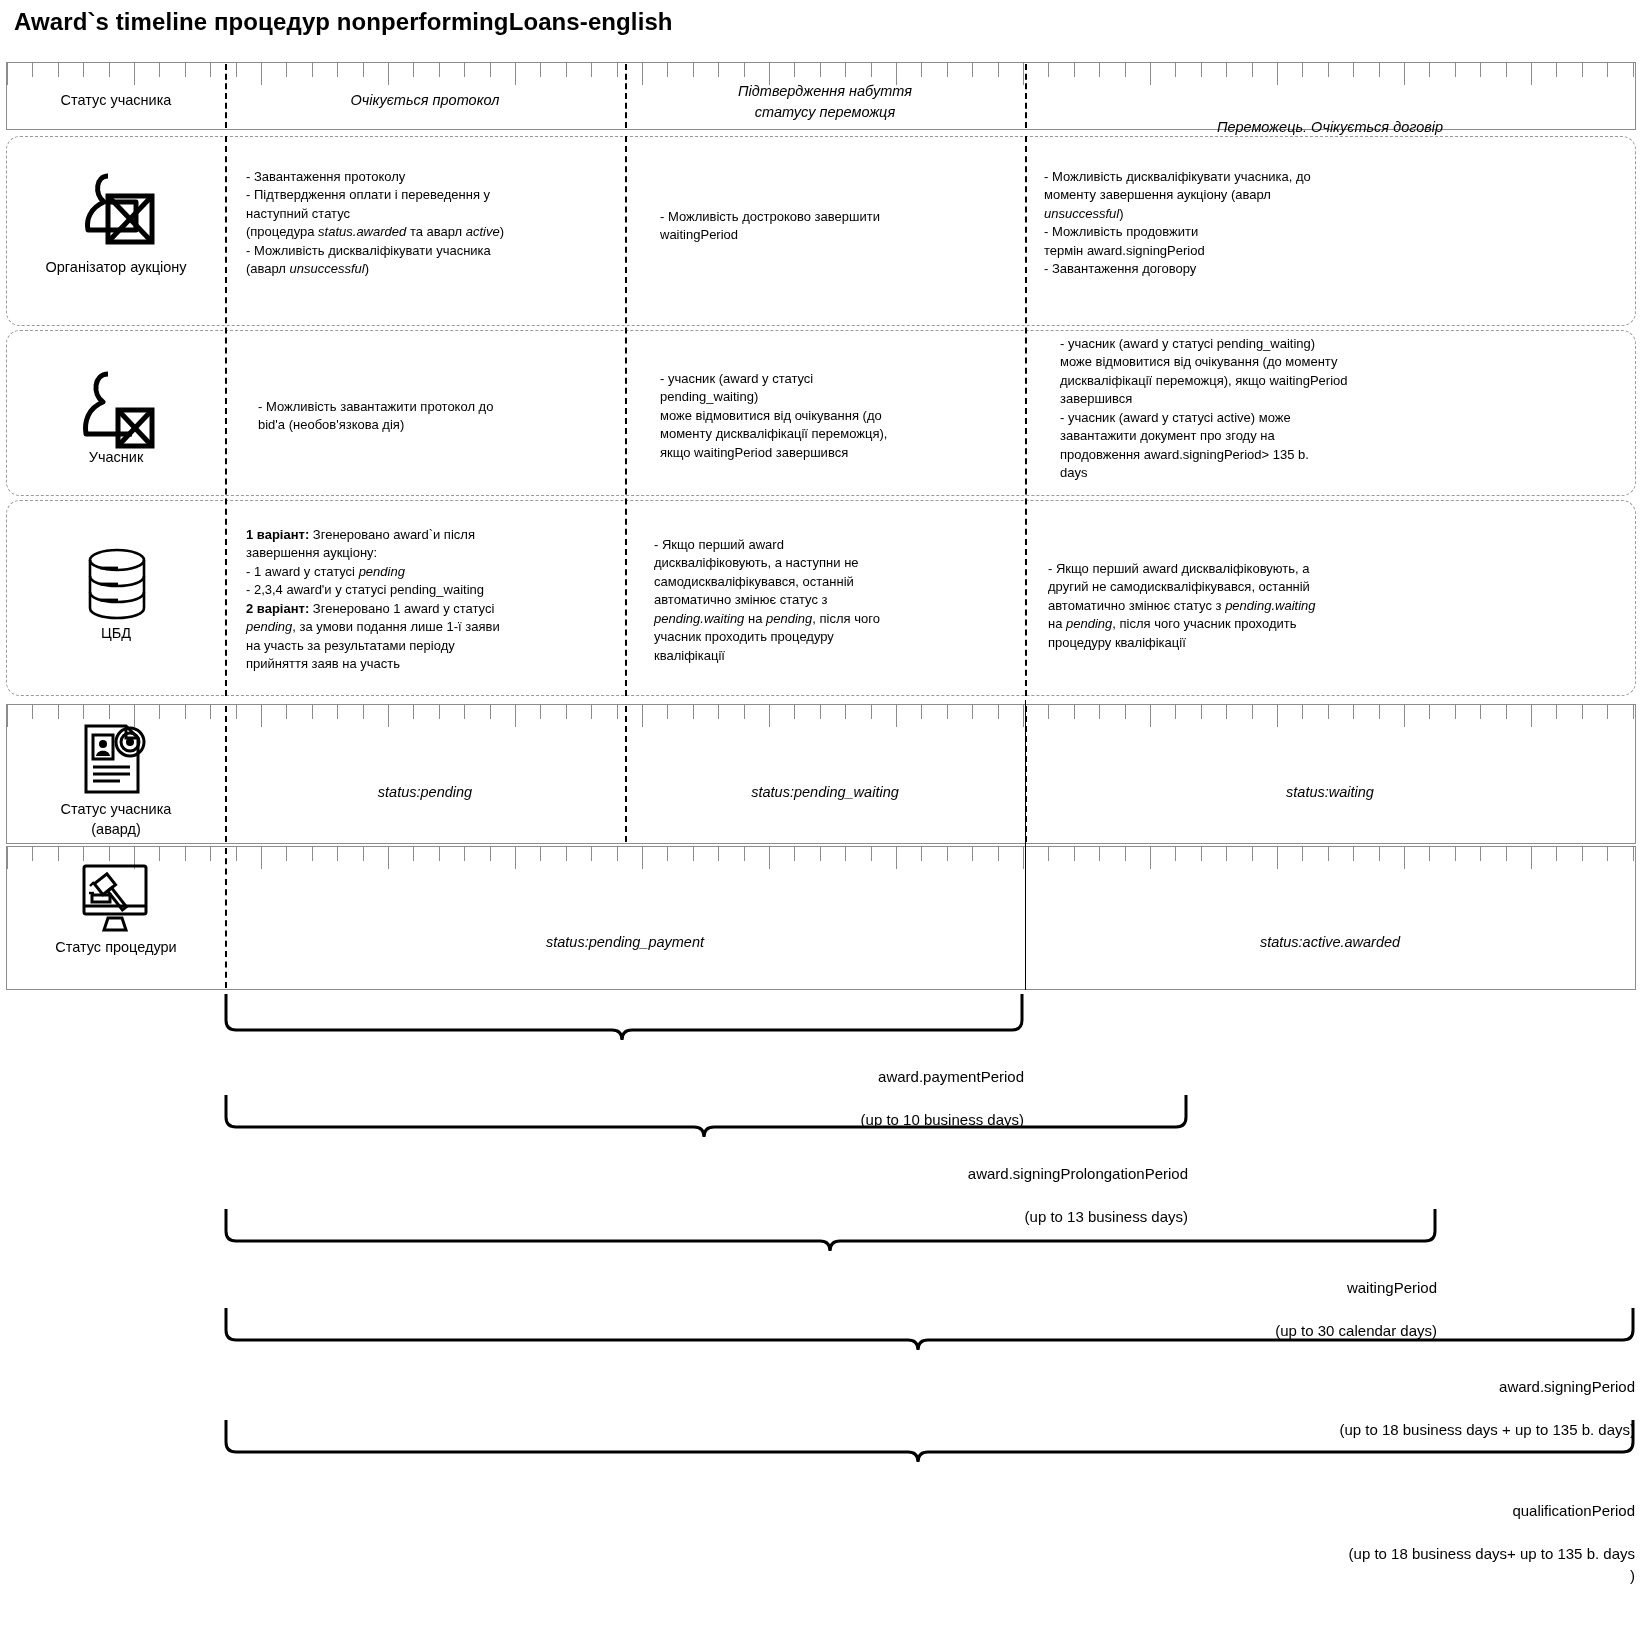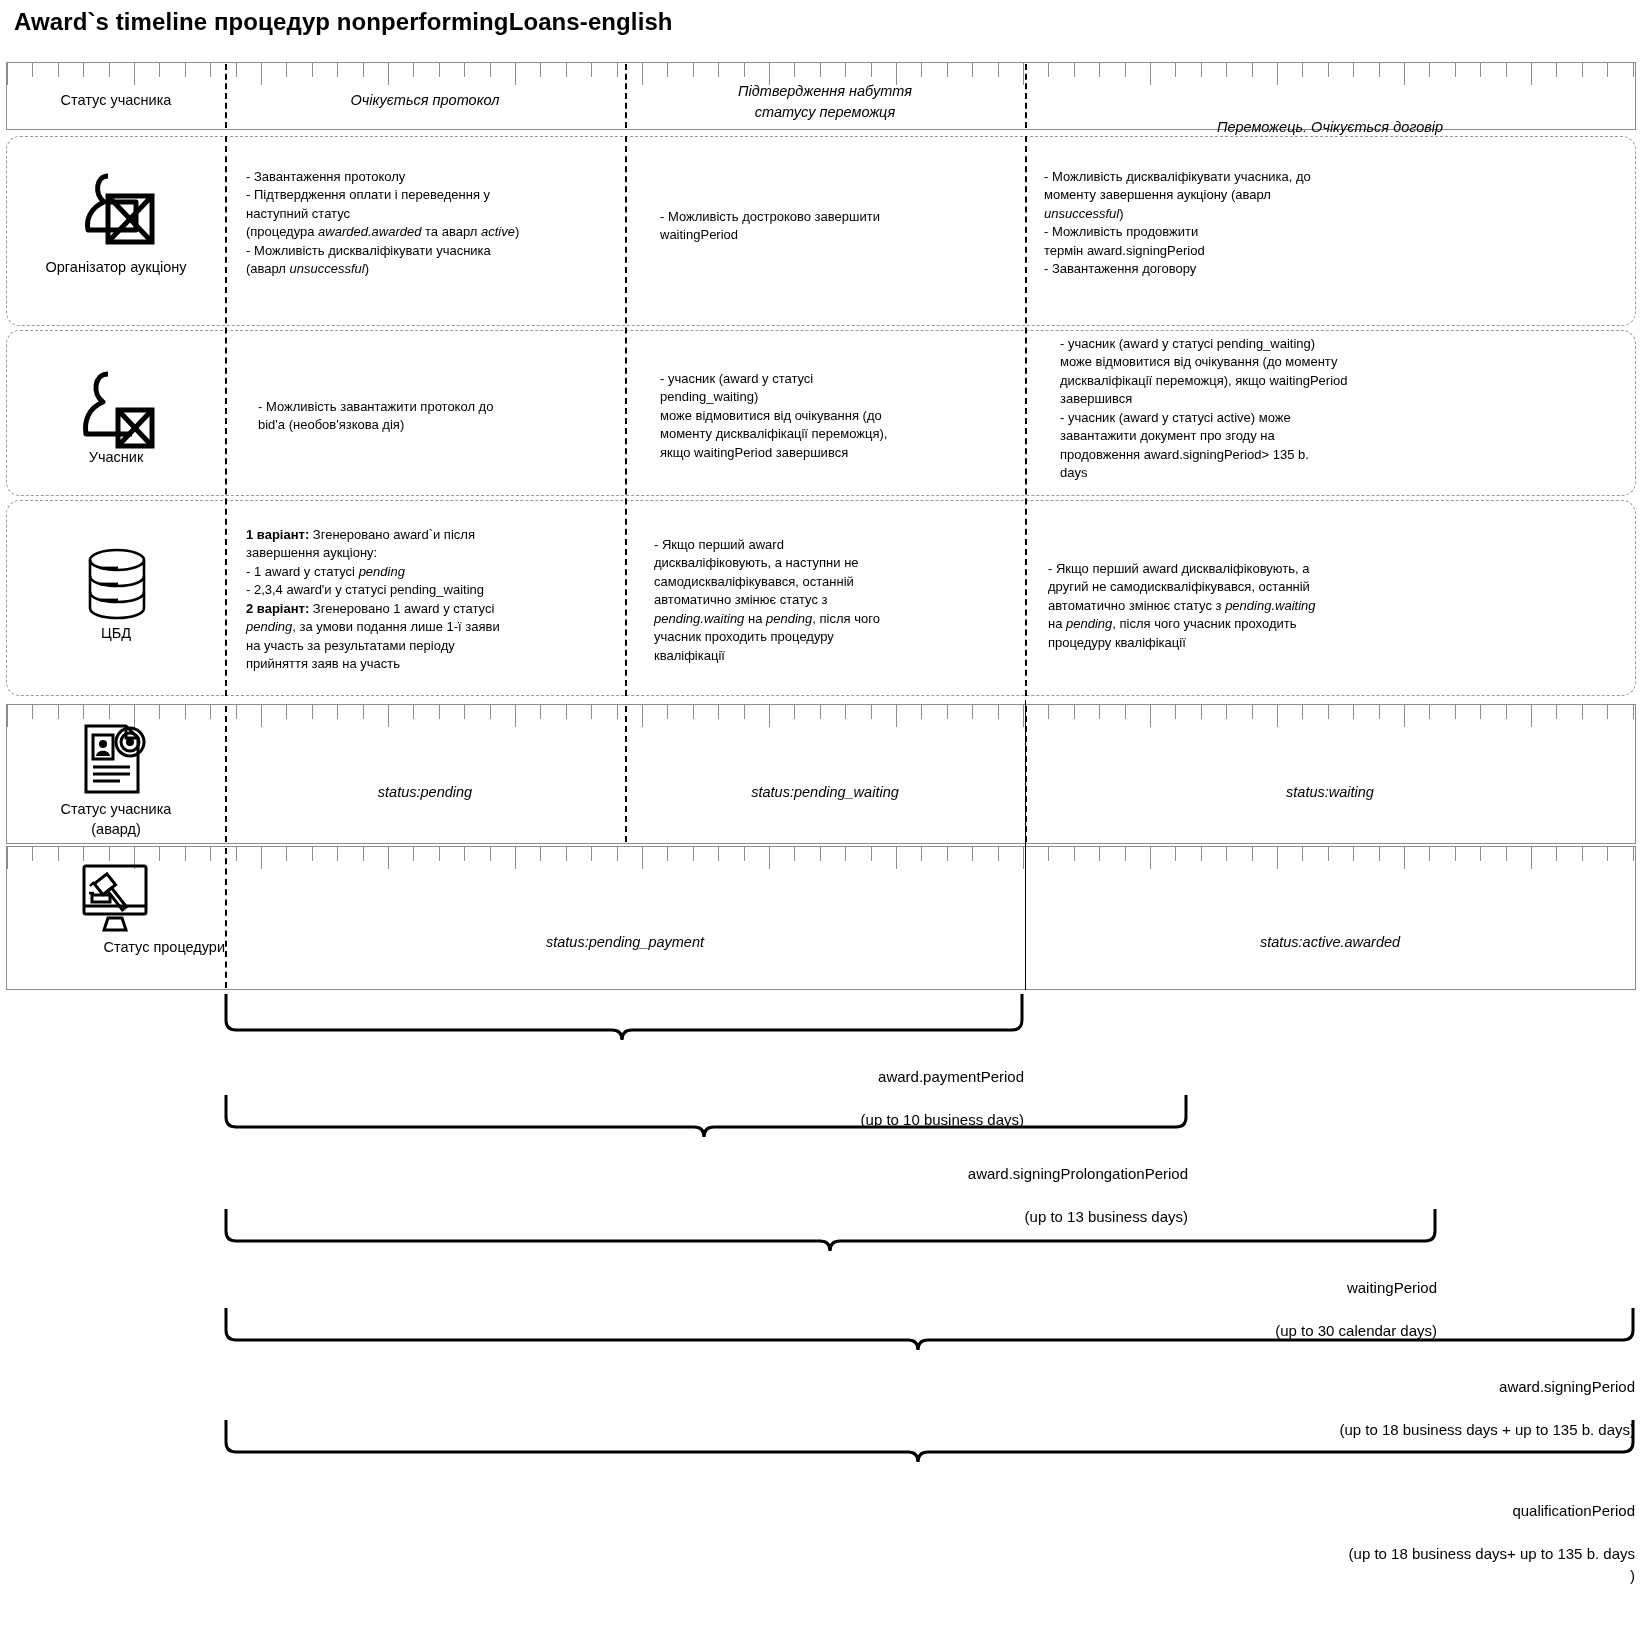--- a/index.html
+++ b/index.html
@@ -165,21 +165,21 @@
 <div style="position:absolute; left:78px; top:168px; width:80px; height:92px;">
   <svg width="80" height="92" viewBox="0 0 80 92">
     <path d="M30 8 C18 8 16 26 26 34 C12 40 8 52 10 62 L58 62 L58 34 L30 34" fill="none" stroke="#000" stroke-width="5" stroke-linejoin="round"></path>
     <rect x="30" y="28" width="44" height="46" fill="none" stroke="#000" stroke-width="5"></rect>
     <line x1="30" y1="28" x2="74" y2="74" stroke="#000" stroke-width="5"></line>
     <line x1="74" y1="28" x2="30" y2="74" stroke="#000" stroke-width="5"></line>
   </svg>
 </div>
 <div class="actor-label" style="top:258px;">Організатор аукціону</div>
 
-<div class="cell" style="left:246px; top:168px; width:372px;">- Завантаження протоколу<br>-  Підтвердження оплати  і переведення у<br>наступний статус<br>(процедура <i>awarded.awarded</i> та аварл <i>active</i>)<br>- Можливість дискваліфікувати учасника<br>(аварл <i>unsuccessful</i>)</div>
+<div class="cell" style="left:246px; top:168px; width:372px;">- Завантаження протоколу<br>-  Підтвердження оплати  і переведення у<br>наступний статус<br>(процедура <i>status.awarded</i> та аварл <i>active</i>)<br>- Можливість дискваліфікувати учасника<br>(аварл <i>unsuccessful</i>)</div>
 <div class="cell" style="left:660px; top:208px; width:350px;">- Можливість достроково завершити<br>waitingPeriod</div>
 <div class="cell" style="left:1044px;top:168px; width:572px;">- Можливість дискваліфікувати учасника, до<br>моменту завершення аукціону (аварл<br><i>unsuccessful</i>)<br>- Можливість продовжити<br>термін award.signingPeriod<br>- Завантаження договору</div>
 
 <div style="position:absolute; left:78px; top:370px; width:80px; height:80px;">
   <svg width="80" height="80" viewBox="0 0 80 80">
     <path d="M30 4 C16 4 14 24 25 32 C10 38 6 52 8 64 L54 64" fill="none" stroke="#000" stroke-width="5" stroke-linejoin="round"></path>
     <rect x="40" y="40" width="34" height="36" fill="none" stroke="#000" stroke-width="5"></rect>
     <line x1="40" y1="40" x2="74" y2="76" stroke="#000" stroke-width="5"></line>
     <line x1="74" y1="40" x2="40" y2="76" stroke="#000" stroke-width="5"></line>
   </svg>
@@ -236,21 +236,21 @@
     <line x1="6" y1="44" x2="68" y2="44" stroke="#000" stroke-width="3"></line>
     <g transform="rotate(-38 40 26)">
       <rect x="24" y="8" width="16" height="14" fill="none" stroke="#000" stroke-width="3"></rect>
       <rect x="30" y="22" width="5" height="24" fill="none" stroke="#000" stroke-width="3"></rect>
     </g>
     <rect x="14" y="33" width="18" height="7" fill="none" stroke="#000" stroke-width="3"></rect>
     <line x1="12" y1="24" x2="16" y2="20" stroke="#000" stroke-width="2.4"></line>
     <line x1="11" y1="31" x2="16" y2="31" stroke="#000" stroke-width="2.4"></line>
   </svg>
 </div>
-<div class="actor-label" style="top:938px;text-align:right;">Статус процедури</div>
+<div class="actor-label" style="top:938px;">Статус процедури</div>
 
 <div class="statusline" style="left:226px; top:934px; width:798px;">status:pending_payment</div>
 <div class="statusline" style="left:1026px;top:934px; width:608px;">status:active.awarded</div>
 
 <div class="period" style="left:224px; top:992px; width:800px;">
   <svg class="brk" width="800" height="48" viewBox="0 0 800 48" preserveAspectRatio="none">
     <path d="M2 2 L2 28 Q2 38 12 38 L388 38 Q398 38 398 48 Q398 38 408 38 L788 38 Q798 38 798 28 L798 2" fill="none" stroke="#000" stroke-width="3"></path>
   </svg>
   <div class="lbl" style="top:52px;">
     <span>award.paymentPeriod</span><br>

